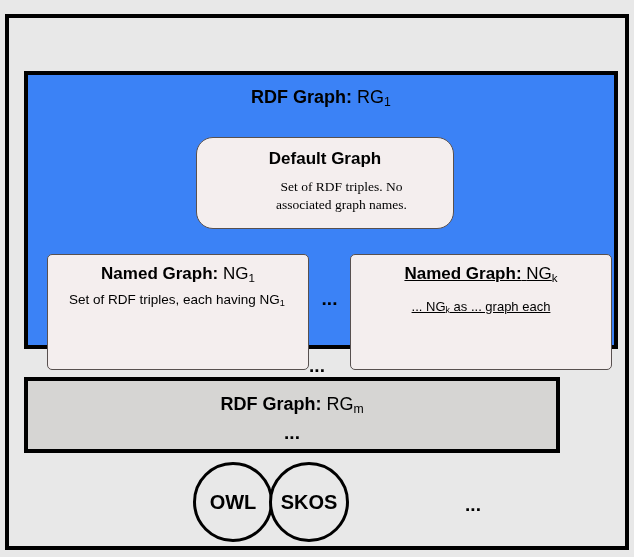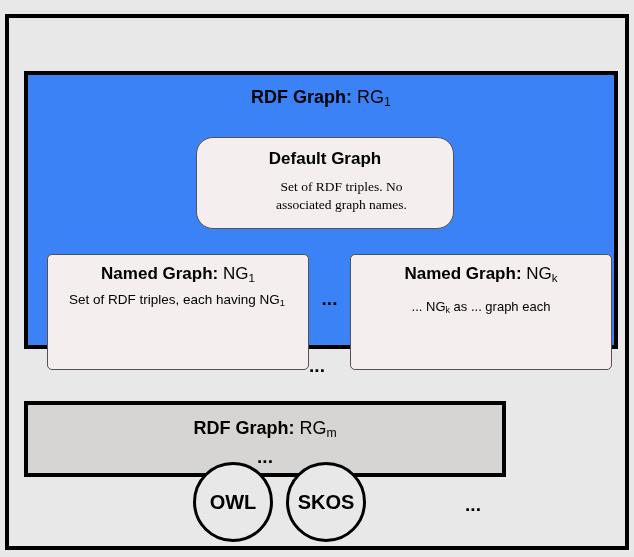--- a/index.html
+++ b/index.html
@@ -99,21 +99,21 @@
   .named-graph {
     position: absolute;
     top: 179px;
     height: 116px;
     box-sizing: border-box;
     border: 1px solid #58504f;
     border-radius: 5px;
     background: #f4eeee;
   }
   .named-graph.left  { left: 19px;  width: 262px; }
-  .named-graph.right { left: 322px; width: 262px; }
+  .named-graph.right { left: 322px; width: 262px; text-decoration: underline; }
 
   .named-graph .card-title {
     text-align: center;
     font-size: 17px;
     font-weight: bold;
     margin-top: 9px;
   }
   .named-graph .card-title .plain { font-weight: normal; }
 
   .named-graph.left .card-body {
@@ -151,26 +151,25 @@
     font-size: 19px;
     font-weight: bold;
     line-height: 1;
   }
 
   
   .graph-box-m {
     position: absolute;
     left: 15px;
     top: 359px;
-    width: 482px;
+    width: 536px;
     height: 76px;
     box-sizing: border-box;
     border: 4px solid #000;
     background: #d6d5d3;
-    margin-top: 24px;
   }
   .graph-box-m .graph-title { top: 13px; }
   .graph-box-m .dots-inner {
     position: absolute;
     left: 0;
     top: 42px;
     width: 100%;
     text-align: center;
     font-size: 19px;
     font-weight: bold;
@@ -194,21 +193,21 @@
     border: 3px solid #000;
     border-radius: 50%;
     background: #e8e8e8;
     display: flex;
     align-items: center;
     justify-content: center;
     font-size: 20px;
     font-weight: bold;
   }
   .vocab-circle.c0 { left: 184px; }
-  .vocab-circle.c1 { left: 277px; align-items: center; }
+  .vocab-circle.c1 { left: 260px; align-items: center; }
   .vocab-circle.c2 { left: 354px; }
 
   .circles-dots {
     position: absolute;
     left: 444px;
     top: 33px;
     width: 40px;
     text-align: center;
     font-size: 19px;
     font-weight: bold;

